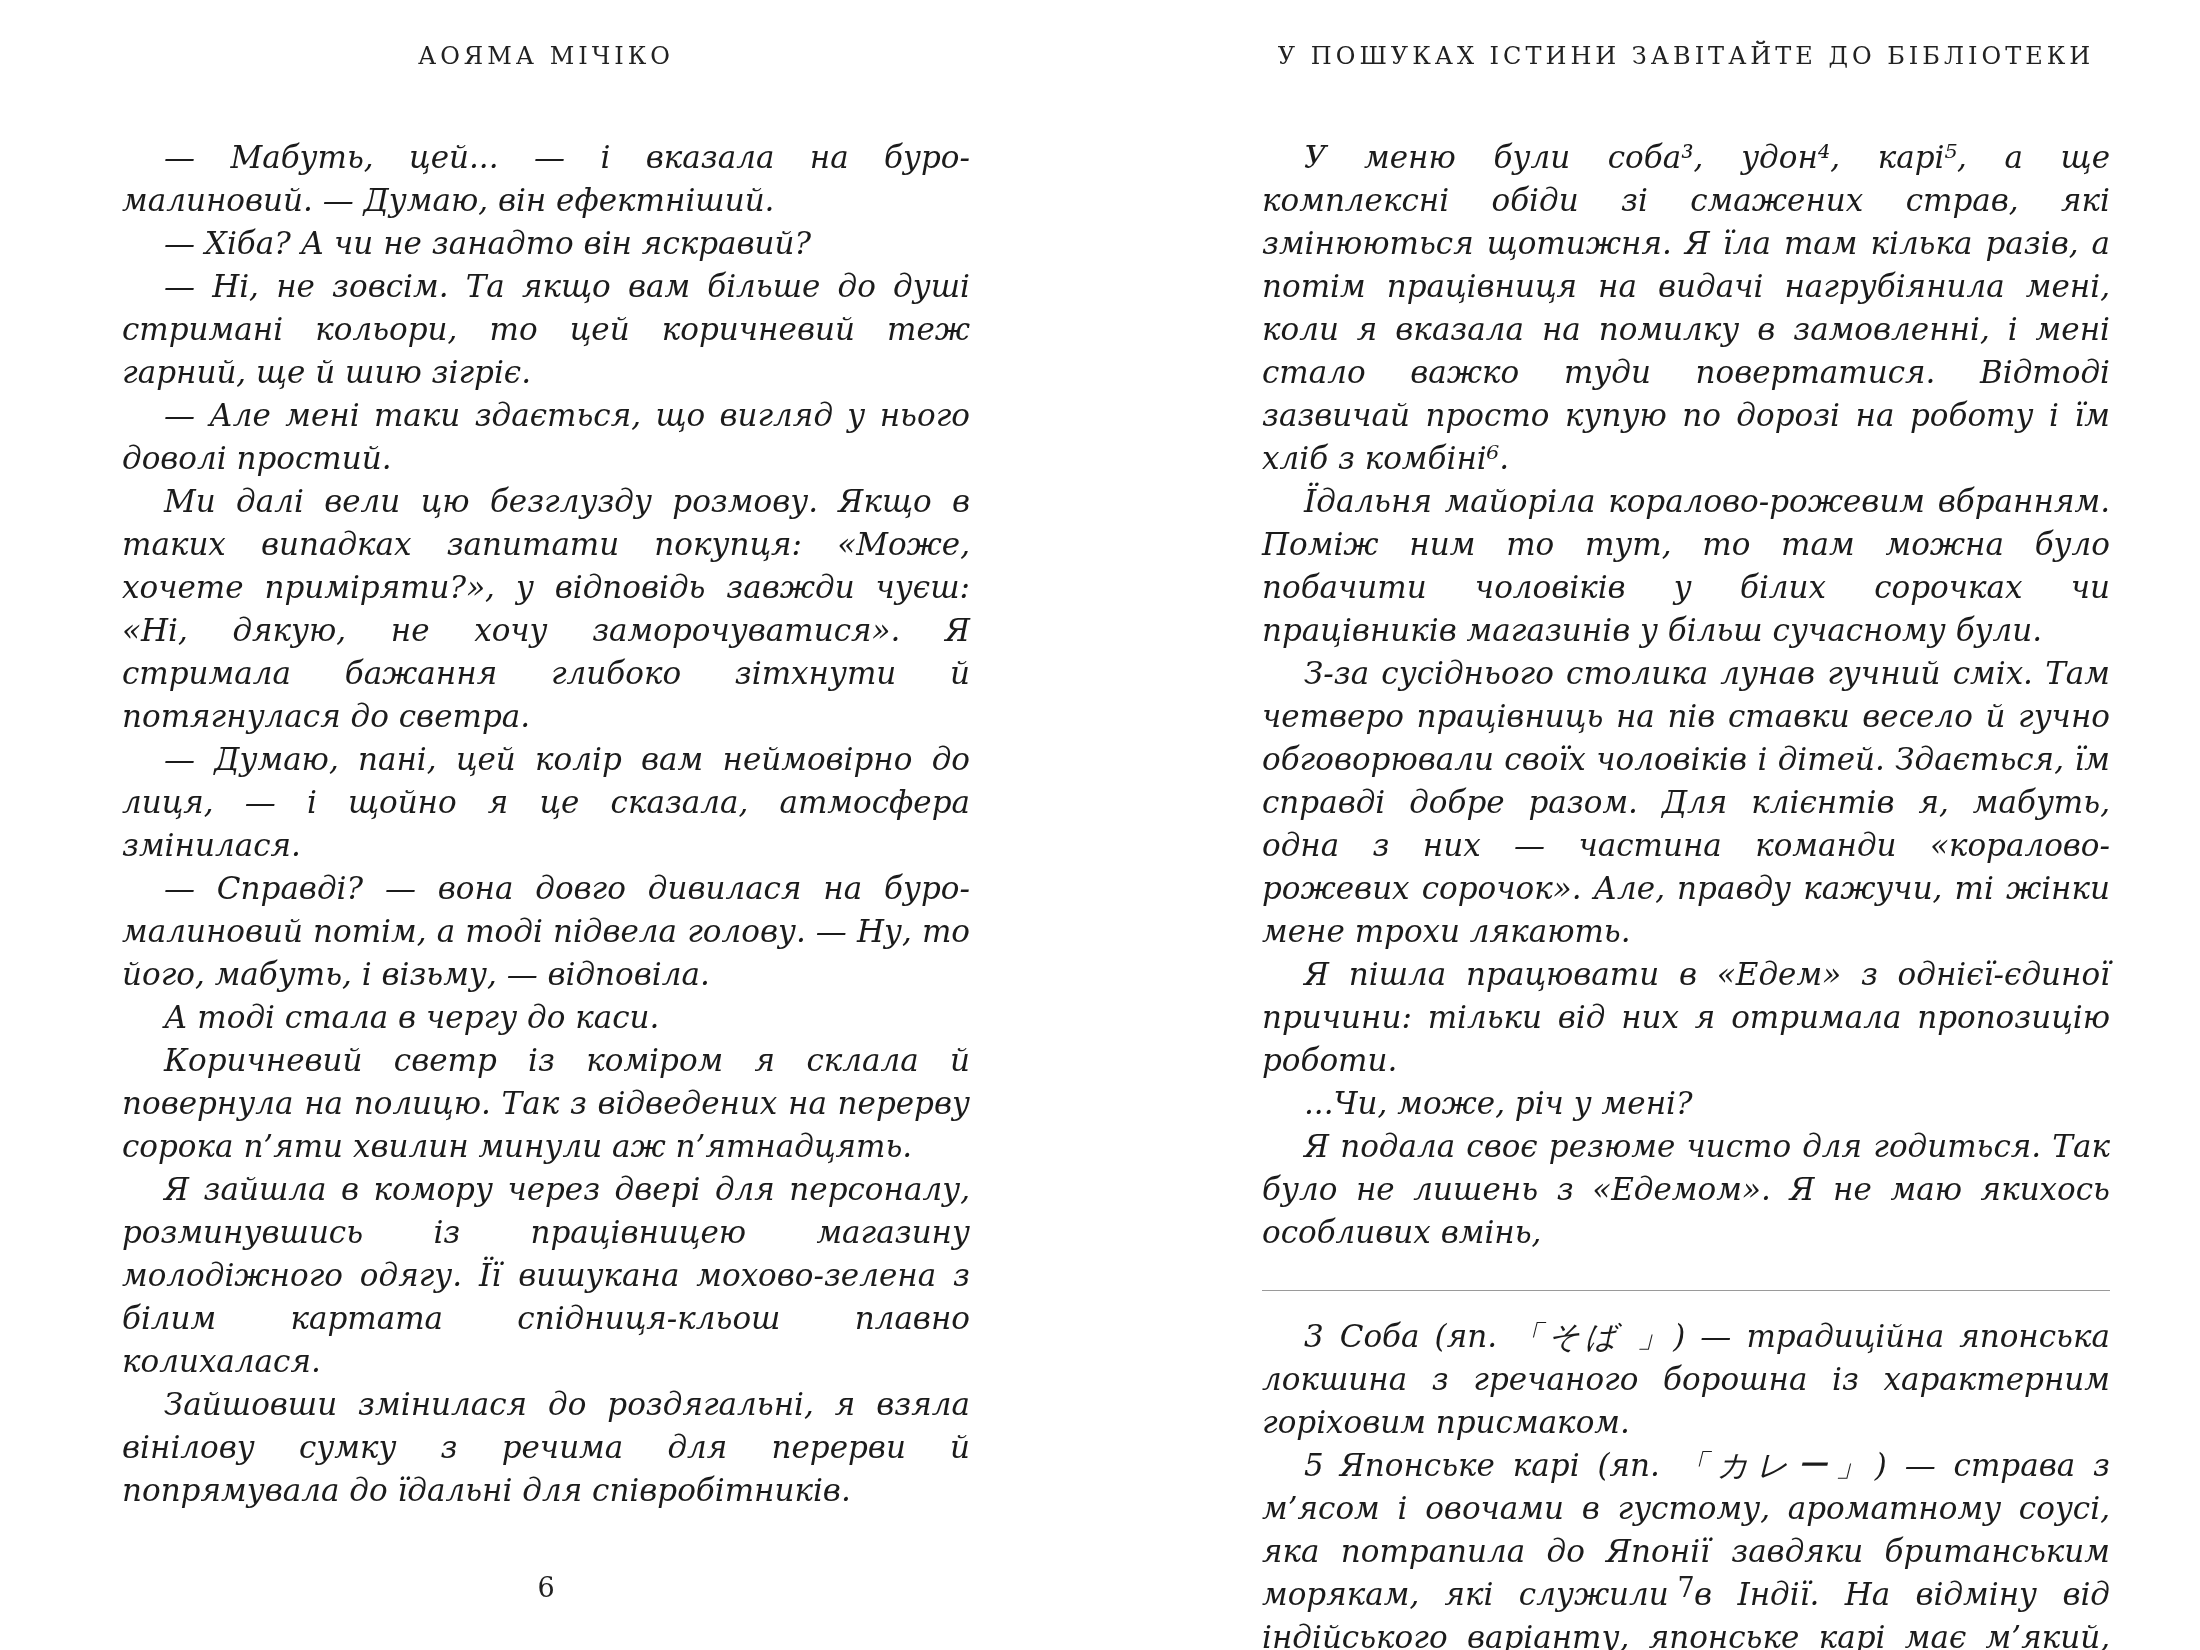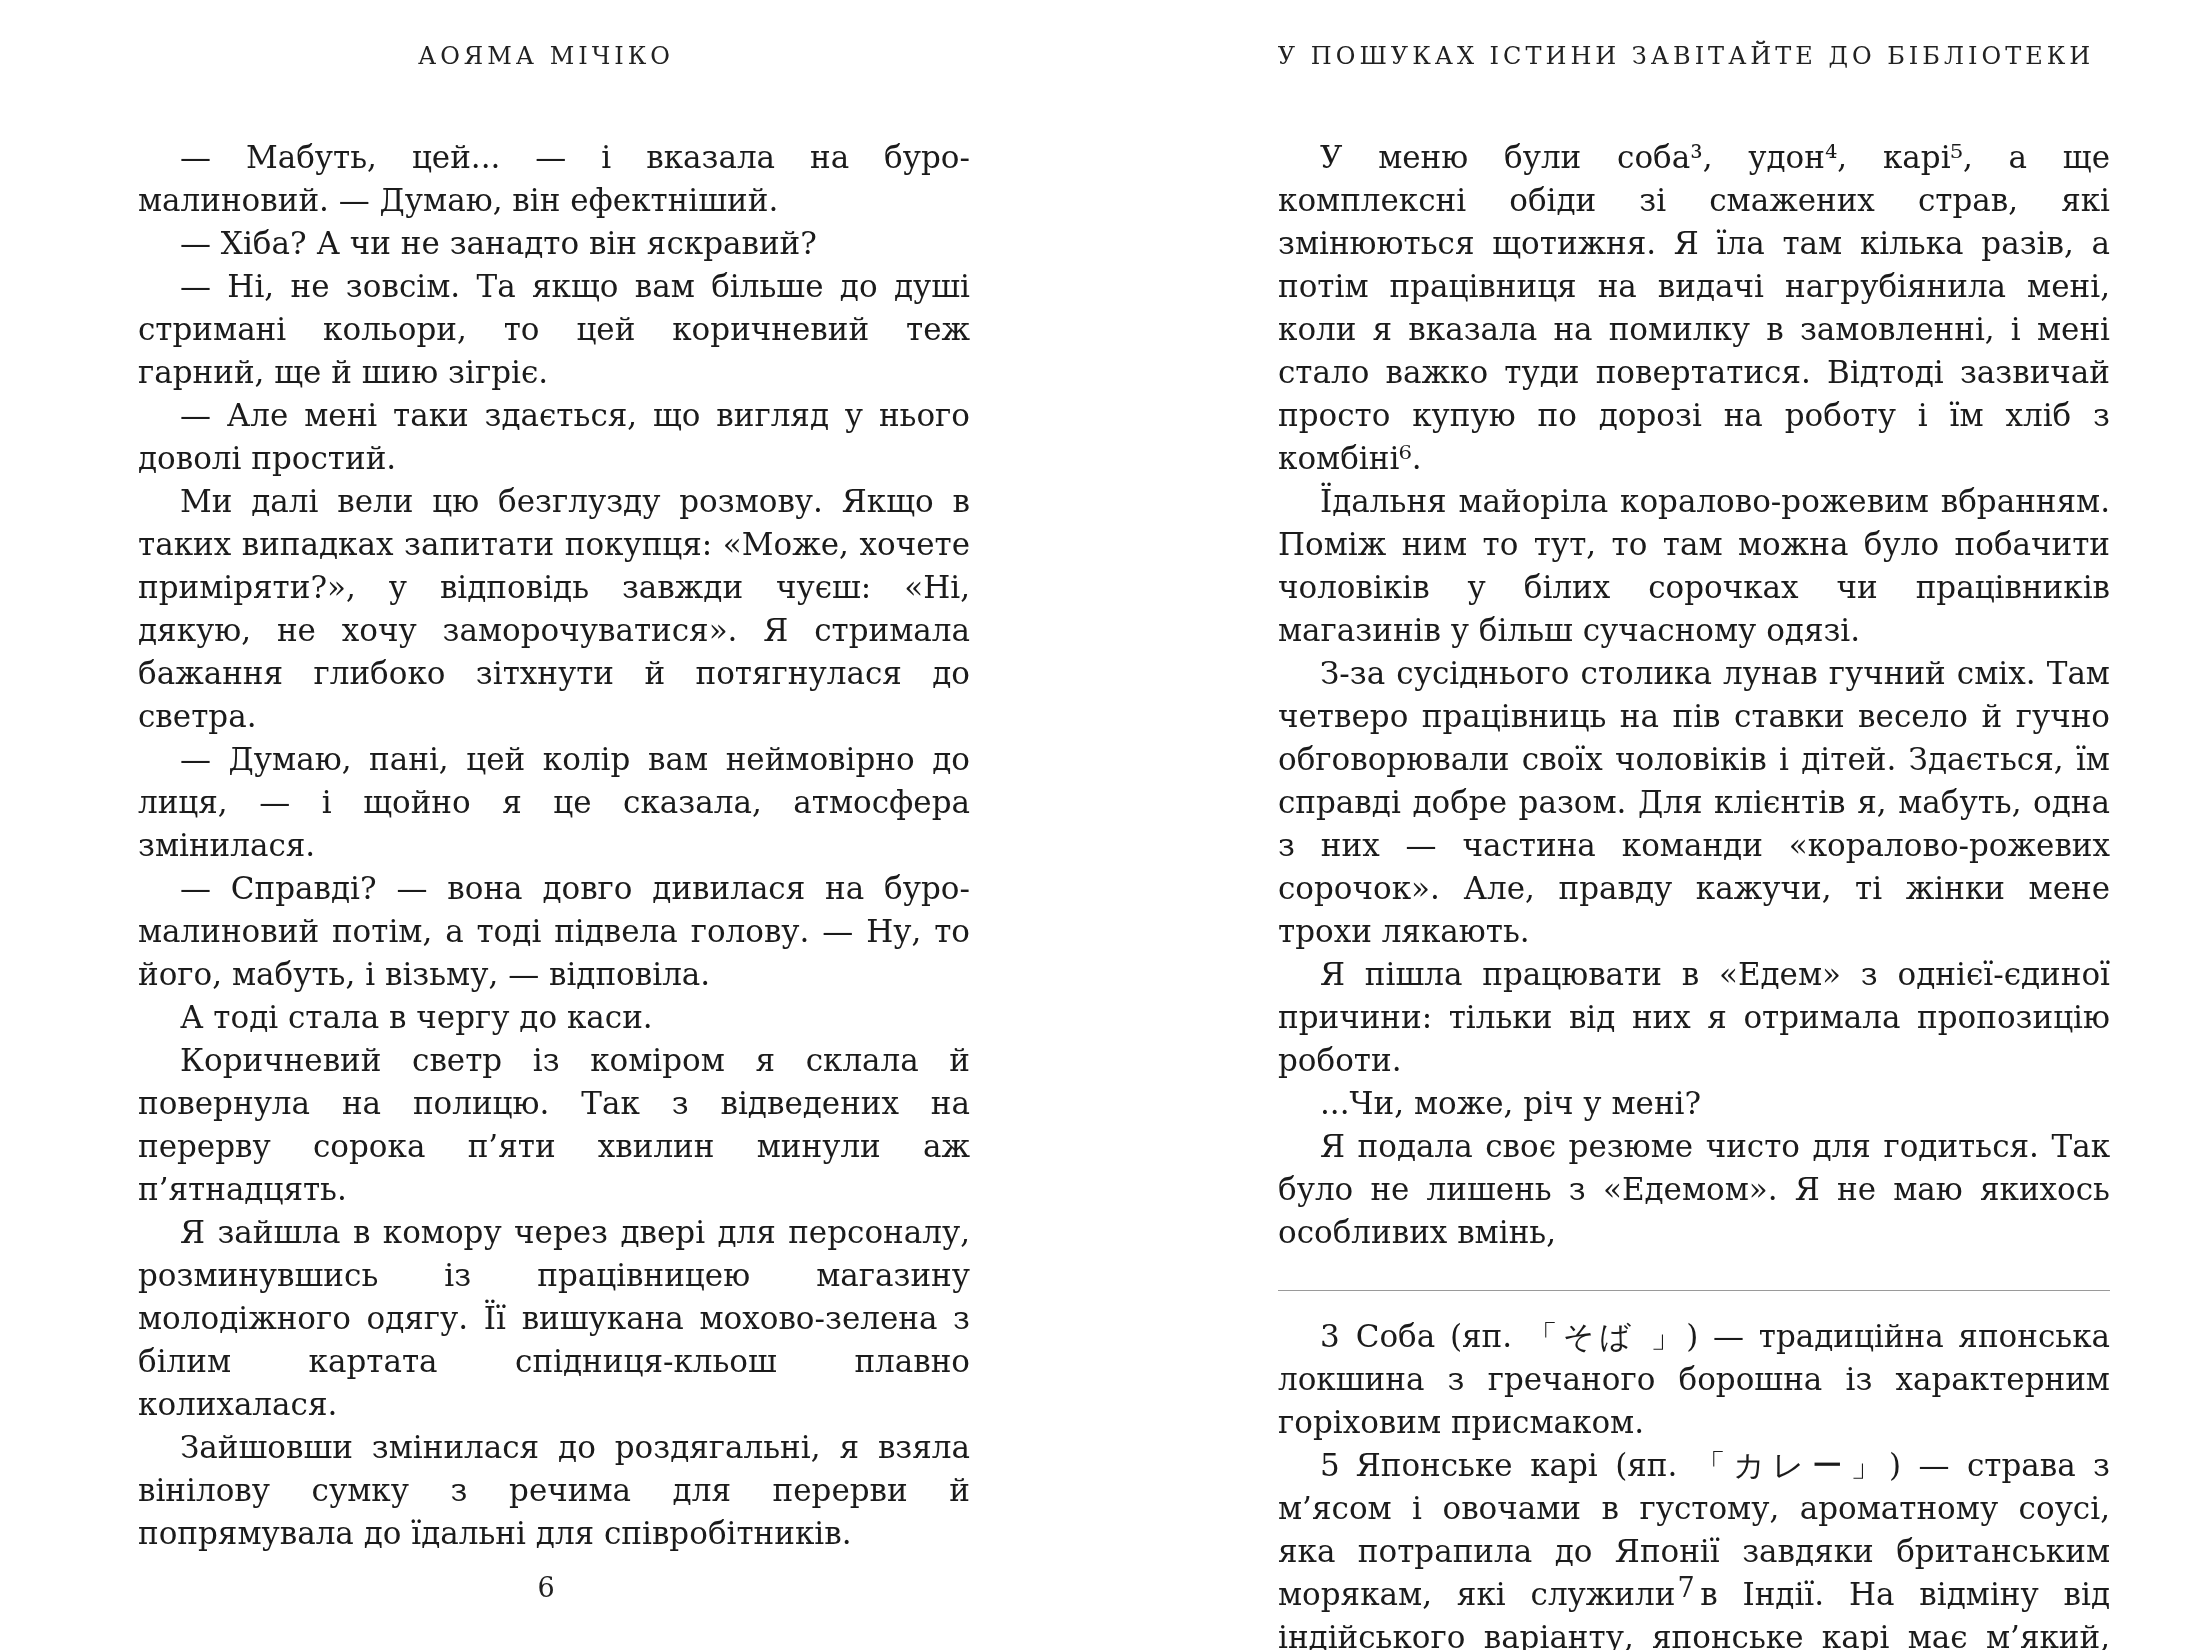--- a/index.html
+++ b/index.html
@@ -35,22 +35,23 @@
     right: 0;
     text-align: center;
     font-size: 24px;
     letter-spacing: 4px;
     color: #222222;
     white-space: nowrap;
   }
   .page-body {
     position: absolute;
     top: 136px;
-    left: 16px;
+    left: 0;
     right: 0;
+    font-style: italic;
   }
   .page-body p {
     margin: 0;
     font-size: 31px;
     line-height: 43px;
     text-align: justify;
     text-indent: 42px;
   }
   .footnotes {
     margin-top: 36px;
@@ -97,21 +98,21 @@
       <p>Я зайшла в комору через двері для персоналу, розминувшись із працівницею магазину молодіжного одягу. Її вишукана мохово-зелена з білим картата спідниця-кльош плавно колихалася.</p>
       <p>Зайшовши змінилася до роздягальні, я взяла вінілову сумку з речима для перерви й попрямувала до їдальні для співробітників.</p>
     </div>
     <div class="page-number">6</div>
   </section>
 
   <section class="page page-right">
     <div class="running-head">У ПОШУКАХ ІСТИНИ ЗАВІТАЙТЕ ДО БІБЛІОТЕКИ</div>
     <div class="page-body">
       <p>У меню були соба³, удон⁴, карі⁵, а ще комплексні обіди зі смажених страв, які змінюються щотижня. Я їла там кілька разів, а потім працівниця на видачі нагрубіянила мені, коли я вказала на помилку в замовленні, і мені стало важко туди повертатися. Відтоді зазвичай просто купую по дорозі на роботу і їм хліб з комбіні⁶.</p>
-      <p>Їдальня майоріла коралово-рожевим вбранням. Поміж ним то тут, то там можна було побачити чоловіків у білих сорочках чи працівників магазинів у більш сучасному одязі.</p>
+      <p>Їдальня майоріла коралово-рожевим вбранням. Поміж ним то тут, то там можна було побачити чоловіків у білих сорочках чи працівників магазинів у більш сучасному були.</p>
       <p>З-за сусіднього столика лунав гучний сміх. Там четверо працівниць на пів ставки весело й гучно обговорювали своїх чоловіків і дітей. Здається, їм справді добре разом. Для клієнтів я, мабуть, одна з них — частина команди «коралово-рожевих сорочок». Але, правду кажучи, ті жінки мене трохи лякають.</p>
       <p>Я пішла працювати в «Едем» з однієї-єдиної причини: тільки від них я отримала пропозицію роботи.</p>
       <p>...Чи, може, річ у мені?</p>
       <p>Я подала своє резюме чисто для годиться. Так було не лишень з «Едемом». Я не маю якихось особливих вмінь,</p>
 
       <div class="footnotes">
         <p class="footnote">
           <span class="fn-num">3</span><span>Соба (яп. 「そば 」) — традиційна японська локшина з гречаного борошна із характерним горіховим присмаком.</span>
         </p>
         <p class="footnote">

